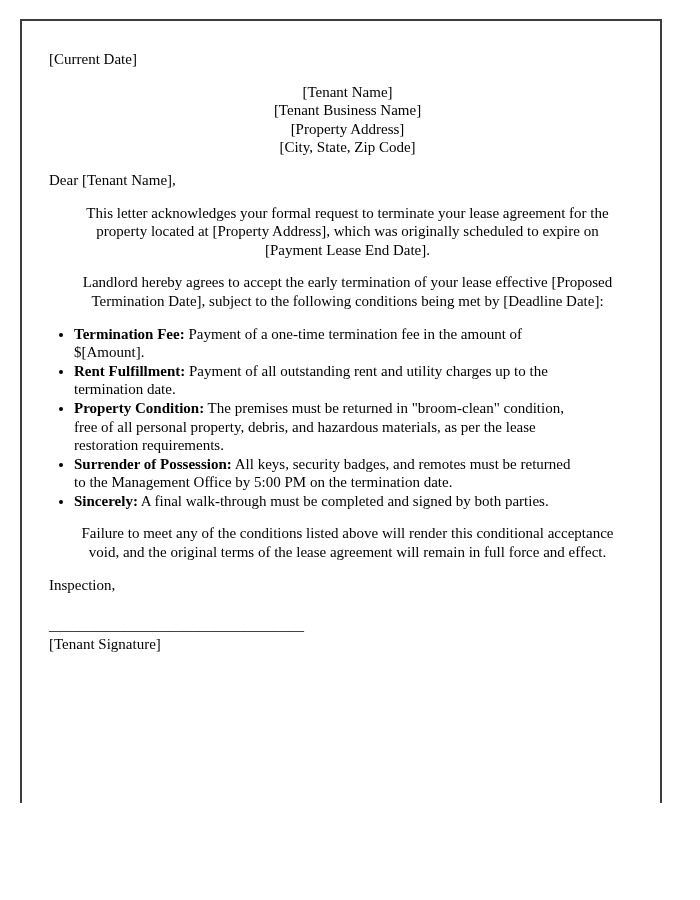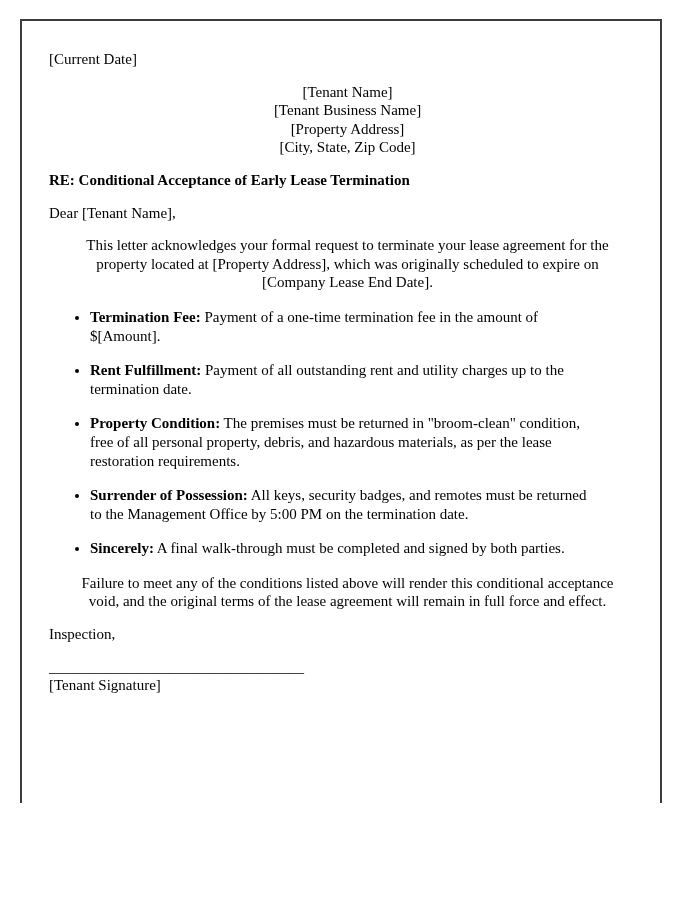--- a/index.html
+++ b/index.html
@@ -30,44 +30,45 @@
     overflow: hidden;
   }
   .page p { margin: 14px 0; }
   .pre { white-space: pre-wrap; text-align: center; }
   .bold { font-weight: bold; }
   ul.conditions {
     margin: 14px 0;
     padding-left: 25px;
     list-style-type: disc;
   }
-  ul.conditions li { margin: 16px; }
-  .sigblock { margin-top: 14px; }
+  ul.conditions li { margin: 0; }
+  .sigblock { margin-top: 22px; }
   .sigblock div { line-height: 18.6px; }
 </style>
 </head>
 <body>
 
 <div class="page">
 
   <p>[Current Date]</p>
 
   <p class="pre">[Tenant Name]
 [Tenant Business Name]
 [Property Address]
 [City, State, Zip Code]</p>
 
-  <p class="bold">RE: Conditional Acceptance of Early Lease Termination</p>
 
   <p>Dear [Tenant Name],</p>
 
   <p class="pre">This letter acknowledges your formal request to terminate your lease agreement for the
 property located at [Property Address], which was originally scheduled to expire on
-[Company Lease End Date].</p>
+[Payment Lease End Date].</p>
 
+  <p class="pre">Landlord hereby agrees to accept the early termination of your lease effective [Proposed
+Termination Date], subject to the following conditions being met by [Deadline Date]:</p>
 
   <ul class="conditions">
     <li><strong>Termination Fee:</strong><span class="pre"> Payment of a one-time termination fee in the amount of
 $[Amount].</span></li>
     <li><strong>Rent Fulfillment:</strong><span class="pre"> Payment of all outstanding rent and utility charges up to the
 termination date.</span></li>
     <li><strong>Property Condition:</strong><span class="pre"> The premises must be returned in "broom-clean" condition,
 free of all personal property, debris, and hazardous materials, as per the lease
 restoration requirements.</span></li>
     <li><strong>Surrender of Possession:</strong><span class="pre"> All keys, security badges, and remotes must be returned

